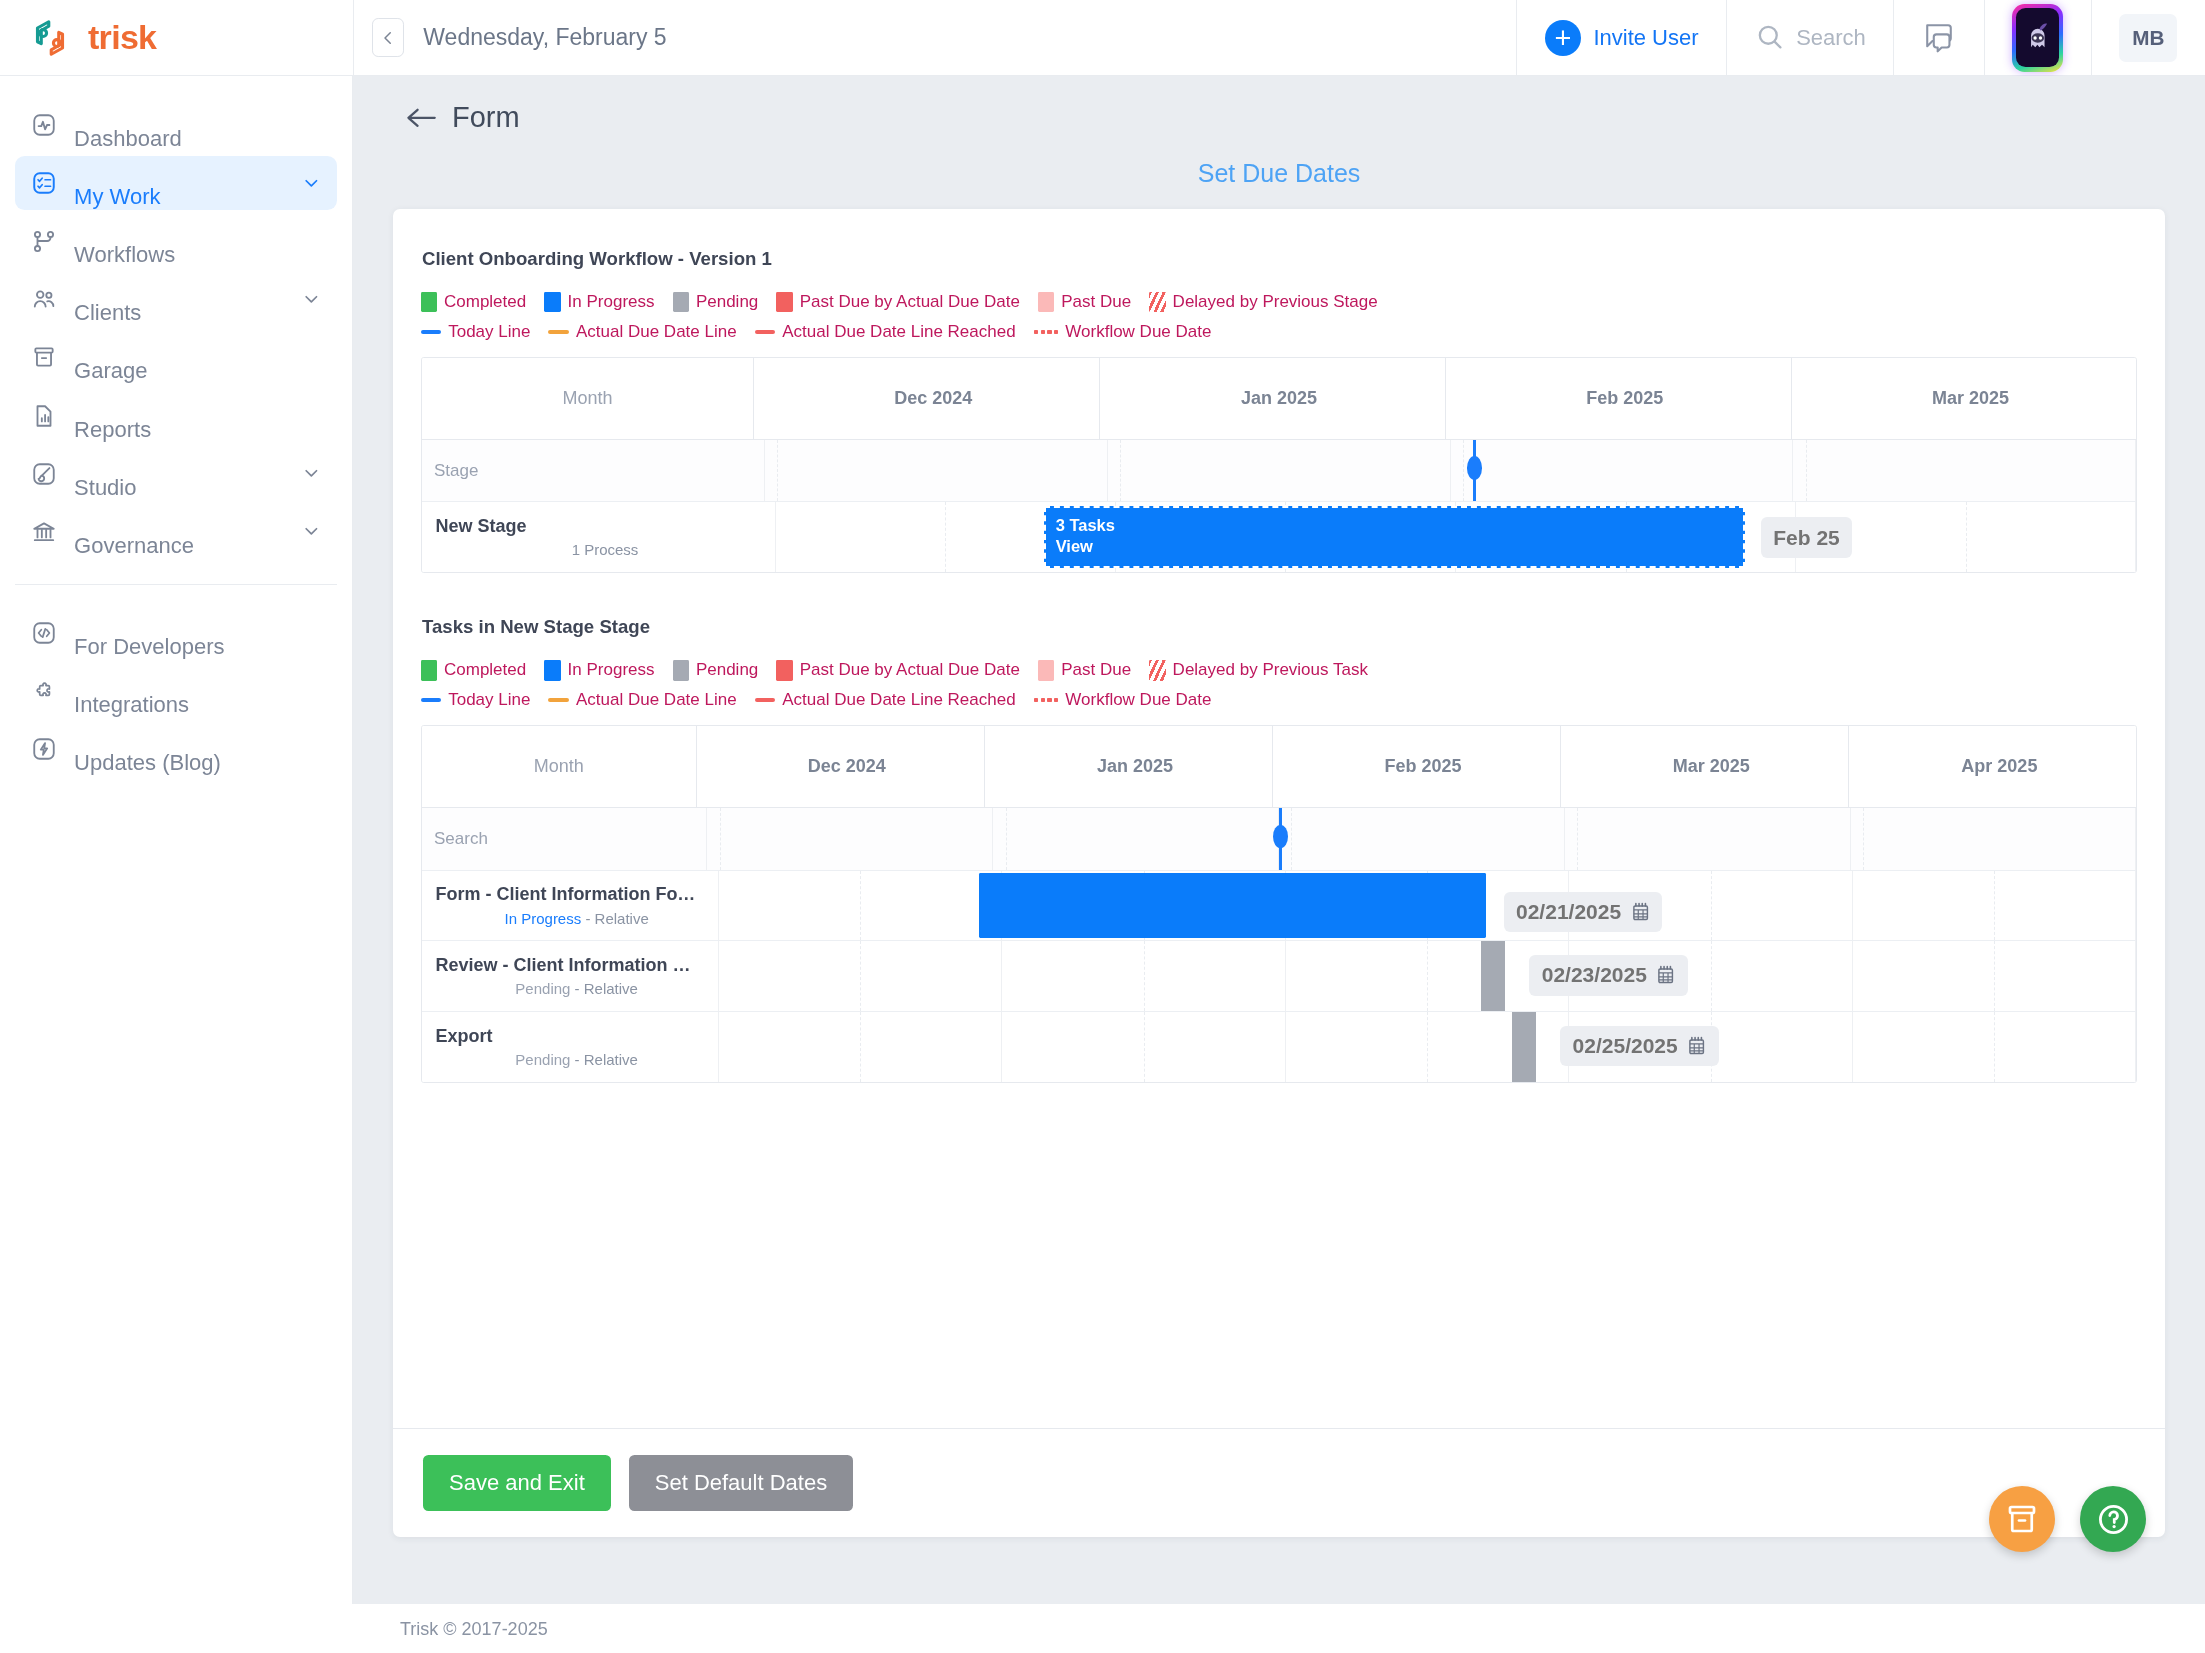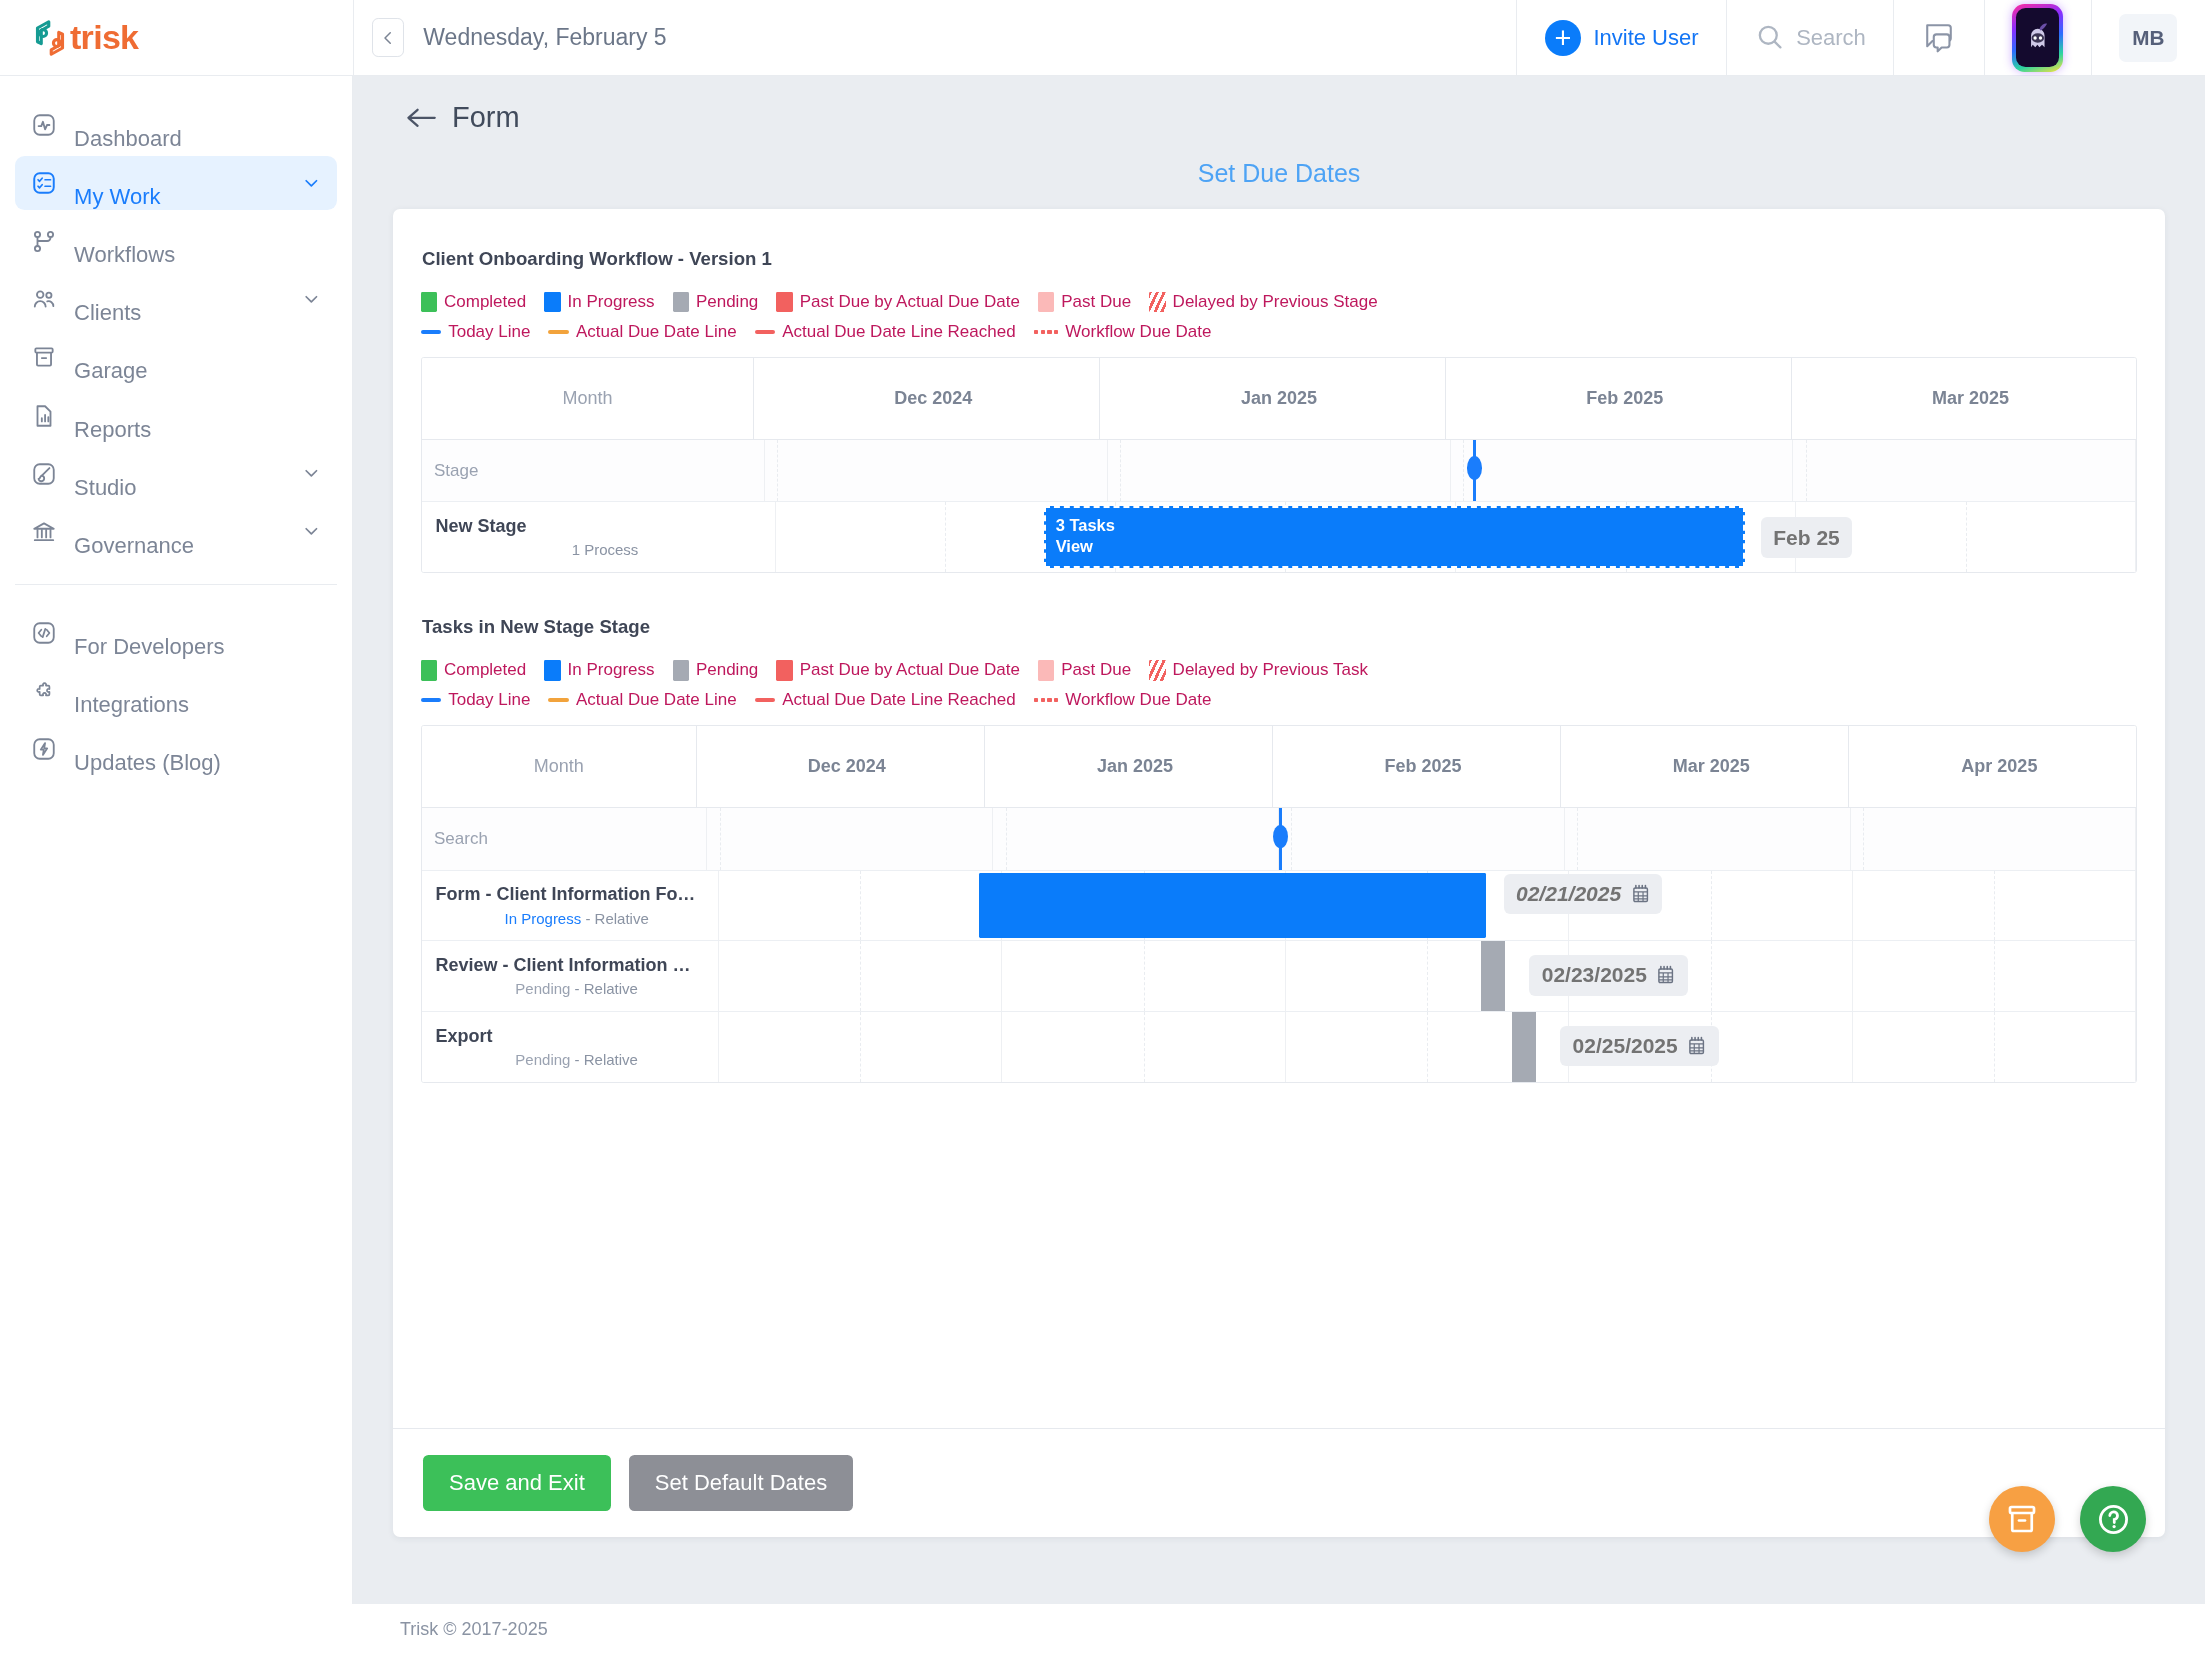--- a/index.html
+++ b/index.html
@@ -13,21 +13,21 @@
 
   
   .topbar {
     height: 76px; flex: 0 0 76px;
     display: flex; align-items: stretch;
     background: #fff;
     border-bottom: 1.4px solid #e9ecf0;
   }
   .brand {
     width: 353px; flex: 0 0 353px;
-    display: flex; align-items: center; padding-left: 30px; gap: 0;
+    display: flex; align-items: center; padding-left: 30px; gap: 18px;
   }
   .brand-logo { width: 40px; height: 40px; flex:0 0 40px; }
   .brand-name { font-size: 34px; font-weight: 700; color: #ef6c33; letter-spacing: -0.7px; }
 
   .topbar-left {
     flex: 1 1 auto; display: flex; align-items: center; gap: 19.3px;
     padding-left: 18px; border-left: 1.4px solid #e9ecf0;
   }
   .back-btn {
     width: 32px; height: 39px; border: 1.4px solid #dfe3e9; border-radius: 6.2px;
@@ -607,21 +607,21 @@
                 <div class="row-name">Form - Client Information Fo…</div>
                 <div class="row-sub"><span class="st-inprogress">In Progress</span><span> - Relative</span></div>
               </div>
               <div class="gridcell"></div>
                 <div class="gridcell"></div>
                 <div class="gridcell"></div>
                 <div class="gridcell"></div>
                 <div class="gridcell"></div>
               <div class="overlay">
                 <div class="bar" style="left:32.5%; width:29.6%; top:2.1px; bottom:2.1px;"></div>
-                <div class="chip" style="left:63.1%; top:3px;font-style:italic;">
+                <div class="chip" style="left:63.1%; top:21px;">
                   <span>02/21/2025</span>
                   <span class="cal">
                     <svg viewBox="0 0 24 26" width="19.3" height="20.7">
                         <path d="M6 2 v3 M10 2 v3 M14 2 v3 M18 2 v3" stroke="#6b7383" stroke-width="2" stroke-linecap="round"></path>
                         <rect x="3.5" y="5" width="17" height="17" rx="1.5" fill="none" stroke="#6b7383" stroke-width="1.8"></rect>
                         <path d="M3.5 10 H20.5 M9 10 V22 M15 10 V22 M3.5 15 H20.5 M3.5 18.6 H20.5" stroke="#6b7383" stroke-width="1.5"></path>
                       </svg>
                   </span>
                 </div>
               </div>

